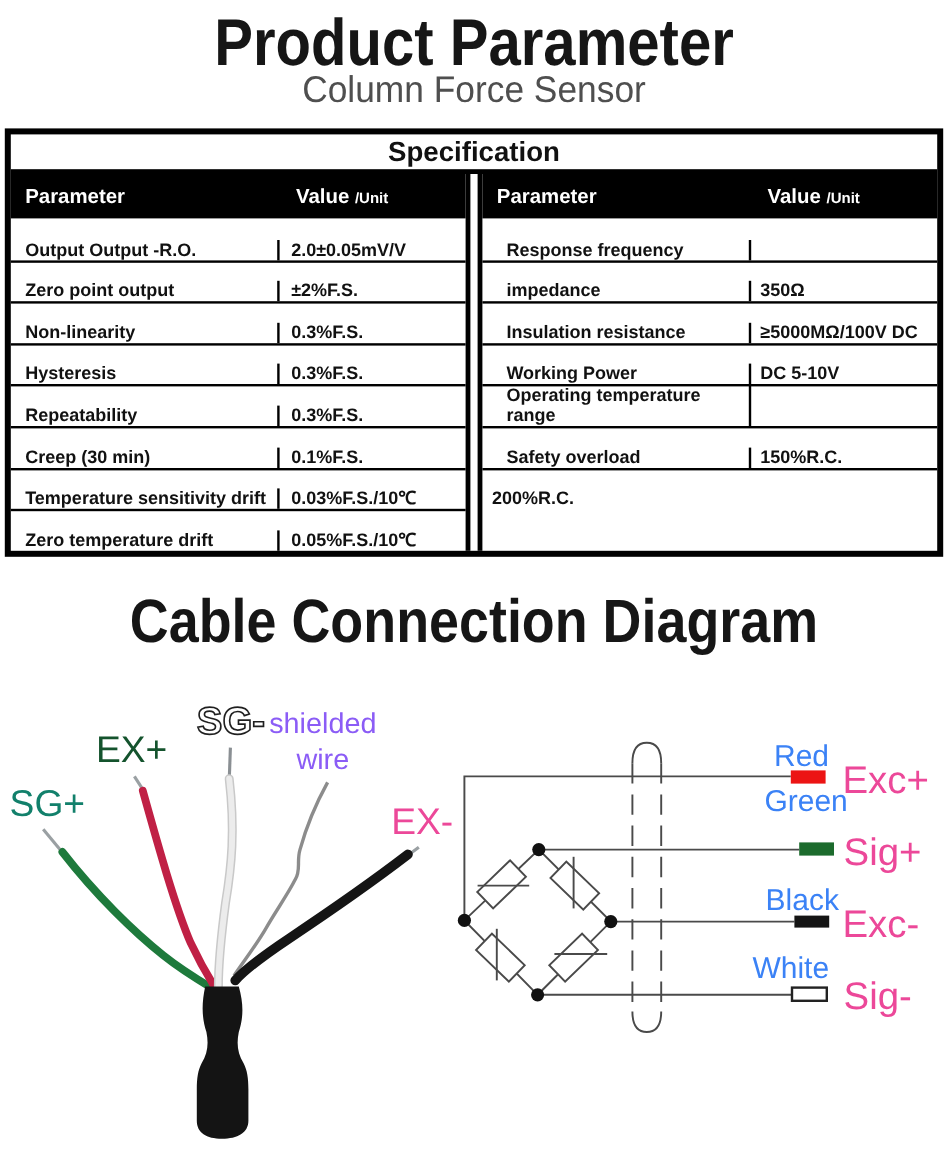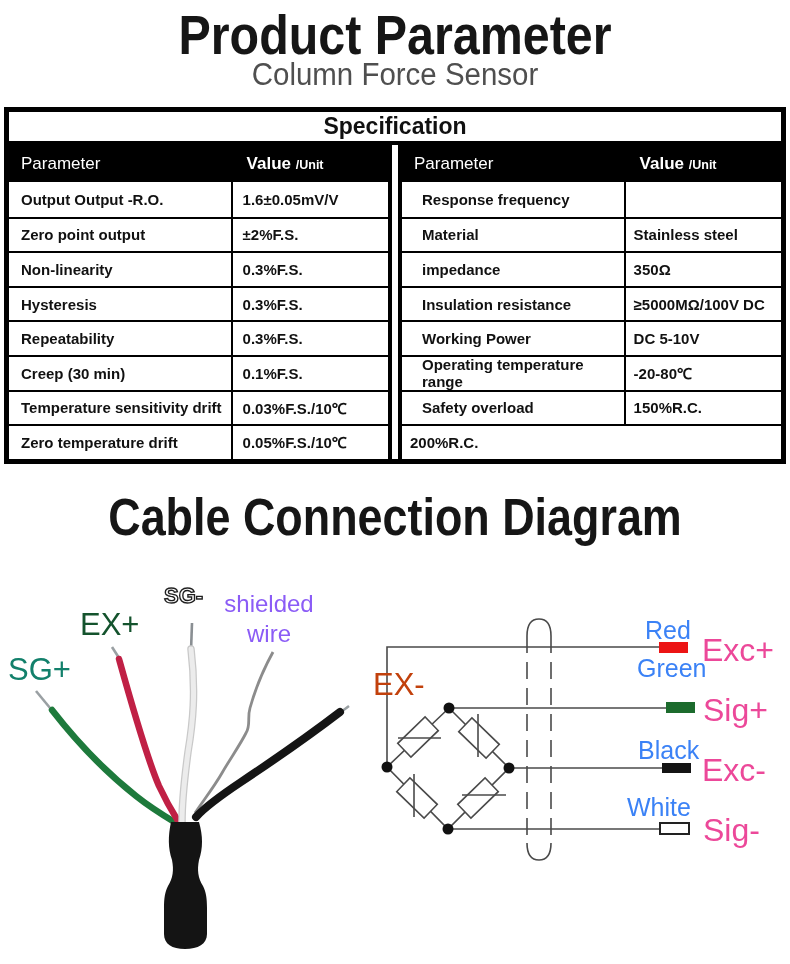--- a/index.html
+++ b/index.html
@@ -17,37 +17,37 @@
   
   #spec{position:absolute;left:4px;top:107px;width:782px;border:5px solid #000;
         box-sizing:border-box;background:#fff;}
   .spec-title{height:29px;line-height:29px;text-align:center;font-size:23px;
               font-weight:700;border-bottom:4px solid #000;transform-origin:center;}
   .spec-body{display:flex;}
   .half{flex:1;box-sizing:border-box;}
   .half.left{border-right:4px solid #000;margin-right:6px;}
   .half.right{border-left:4px solid #000;}
   .head-row{display:flex;background:#000;color:#fff;height:37px;align-items:center;}
-  .head-param{width:59%;padding-left:12px;font-size:17px;font-weight:400;box-sizing:border-box;}
+  .head-param{width:59%;padding-left:12px;font-size:17px;font-weight:700;box-sizing:border-box;}
   .head-value{width:41%;padding-left:14px;font-size:17px;font-weight:700;box-sizing:border-box;}
   .head-unit{font-size:12.5px;font-weight:700;}
-  .s-row{display:flex;height:34.6px;box-sizing:border-box;}
+  .s-row{display:flex;height:34.6px;box-sizing:border-box;align-items:flex-end;}
   .s-row + .s-row{border-top:2px solid #000;}
   .c-param{width:59%;border-right:2px solid #000;display:flex;align-items:center;
            padding-left:12px;box-sizing:border-box;font-size:15px;font-weight:700;}
   .c-value{width:41%;display:flex;align-items:center;padding-left:10px;
            box-sizing:border-box;font-size:15px;font-weight:700;}
   .half.right .c-param{padding-left:20px;}
   .half.right .c-value{padding-left:8px;}
 
   
   .lbl{position:absolute;line-height:1;white-space:nowrap;}
   #lbl-sg-plus{left:8px;top:654px;font-size:31px;}
   #lbl-ex-plus{left:80px;top:609px;font-size:31px;}
-  #lbl-sg-minus{left:164px;top:585px;font-size:22px;font-weight:600;color:#fff;
+  #lbl-sg-minus{left:164px;top:585px;font-size:32px;font-weight:600;color:#fff;
                 -webkit-text-stroke:1.4px #1f1f1f;}
   #lbl-shielded{left:215px;top:589px;width:108px;text-align:center;font-size:24px;
                 line-height:30px;white-space:normal;}
   #lbl-ex-minus{left:326px;top:669px;font-size:31px;}
   .legend-name{font-size:25px;color:#3b82f6;}
   .legend-sig{font-size:32px;color:#ec4899;}
   #lg-red  {left:645px;top:618px;}
   #lg-exc-p{left:702px;top:634px;}
   #lg-green{left:637px;top:656px;}
   #lg-sig-p{left:703px;top:694px;}
@@ -70,21 +70,21 @@
     <div class="spec-title">Specification</div>
     <div class="spec-body">
 
       <div class="half left">
         <div class="head-row">
           <div class="head-param">Parameter</div>
           <div class="head-value"><span>Value</span> <span class="head-unit">/Unit</span></div>
         </div>
         <div class="s-row">
             <div class="c-param">Output Output -R.O.</div>
-            <div class="c-value">1.6±0.05mV/V</div>
+            <div class="c-value">2.0±0.05mV/V</div>
           </div>
         <div class="s-row">
             <div class="c-param">Zero point output</div>
             <div class="c-value">±2%F.S.</div>
           </div>
         <div class="s-row">
             <div class="c-param">Non-linearity</div>
             <div class="c-value">0.3%F.S.</div>
           </div>
         <div class="s-row">
@@ -111,38 +111,33 @@
 
       <div class="half right">
         <div class="head-row">
           <div class="head-param">Parameter</div>
           <div class="head-value"><span>Value</span> <span class="head-unit">/Unit</span></div>
         </div>
         <div class="s-row">
             <div class="c-param">Response frequency</div>
           </div>
         <div class="s-row">
-            <div class="c-param">Material</div>
-            <div class="c-value">Stainless steel</div>
-          </div>
-        <div class="s-row">
             <div class="c-param">impedance</div>
             <div class="c-value">350Ω</div>
           </div>
         <div class="s-row">
             <div class="c-param">Insulation resistance</div>
             <div class="c-value">≥5000MΩ/100V DC</div>
           </div>
         <div class="s-row">
             <div class="c-param">Working Power</div>
             <div class="c-value">DC 5-10V</div>
           </div>
         <div class="s-row">
             <div class="c-param">Operating temperature range</div>
-            <div class="c-value">-20-80℃</div>
           </div>
         <div class="s-row">
             <div class="c-param">Safety overload</div>
             <div class="c-value">150%R.C.</div>
           </div>
         <div class="s-row">
             <div class="c-value">200%R.C.</div>
           </div>
       </div>
 
@@ -204,21 +199,21 @@
     <rect x="660" y="823" width="29" height="11" stroke="#222" stroke-width="2" fill="#ffffff"></rect>
   </svg>
 
   <div id="lbl-sg-plus" class="lbl" style="color: rgb(18, 128, 107);">SG+</div>
   <div id="lbl-ex-plus" class="lbl" style="color: #14532d;">EX+</div>
   <div id="lbl-sg-minus" class="lbl">SG-</div>
   <div id="lbl-shielded" class="lbl" style="color: #8b5cf6;">
     <div>shielded</div>
     <div>wire</div>
   </div>
-  <div id="lbl-ex-minus" class="lbl" style="color: #c2410c; margin-left: 47px;">EX-</div>
+  <div id="lbl-ex-minus" class="lbl" style="color: #ec4899;">EX-</div>
 
   <div id="lg-red" class="lbl legend-name">Red</div>
   <div id="lg-exc-p" class="lbl legend-sig">Exc+</div>
   <div id="lg-green" class="lbl legend-name">Green</div>
   <div id="lg-sig-p" class="lbl legend-sig">Sig+</div>
   <div id="lg-black" class="lbl legend-name">Black</div>
   <div id="lg-exc-m" class="lbl legend-sig">Exc-</div>
   <div id="lg-white" class="lbl legend-name">White</div>
   <div id="lg-sig-m" class="lbl legend-sig">Sig-</div>
 

